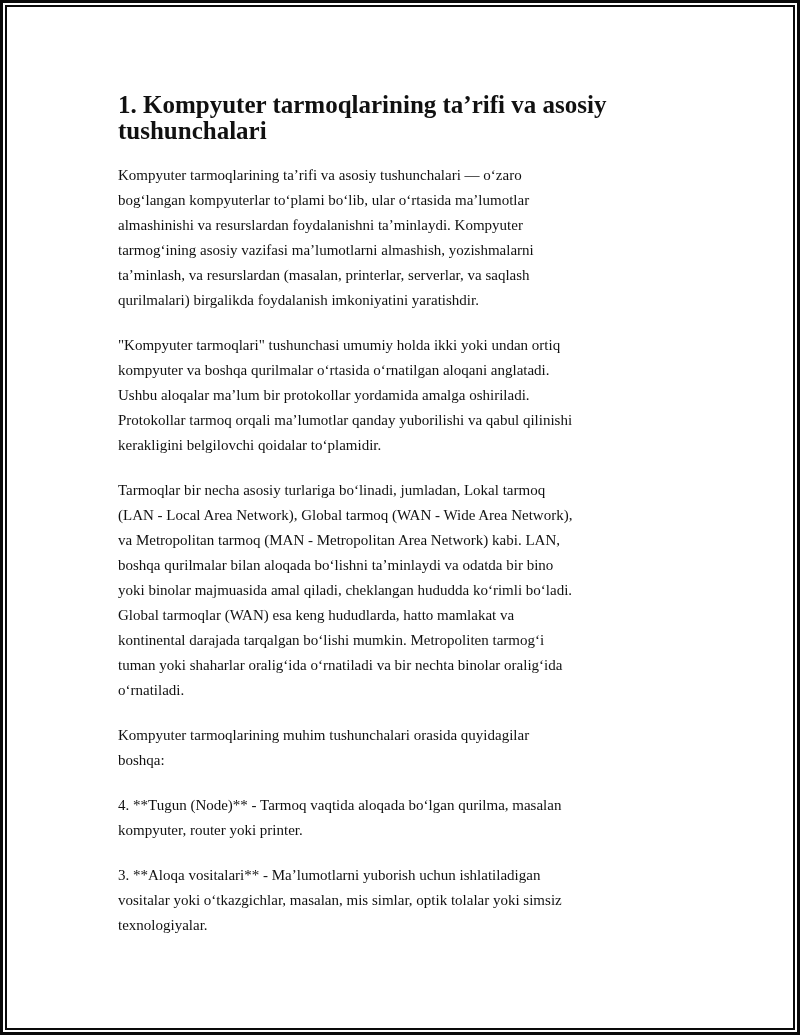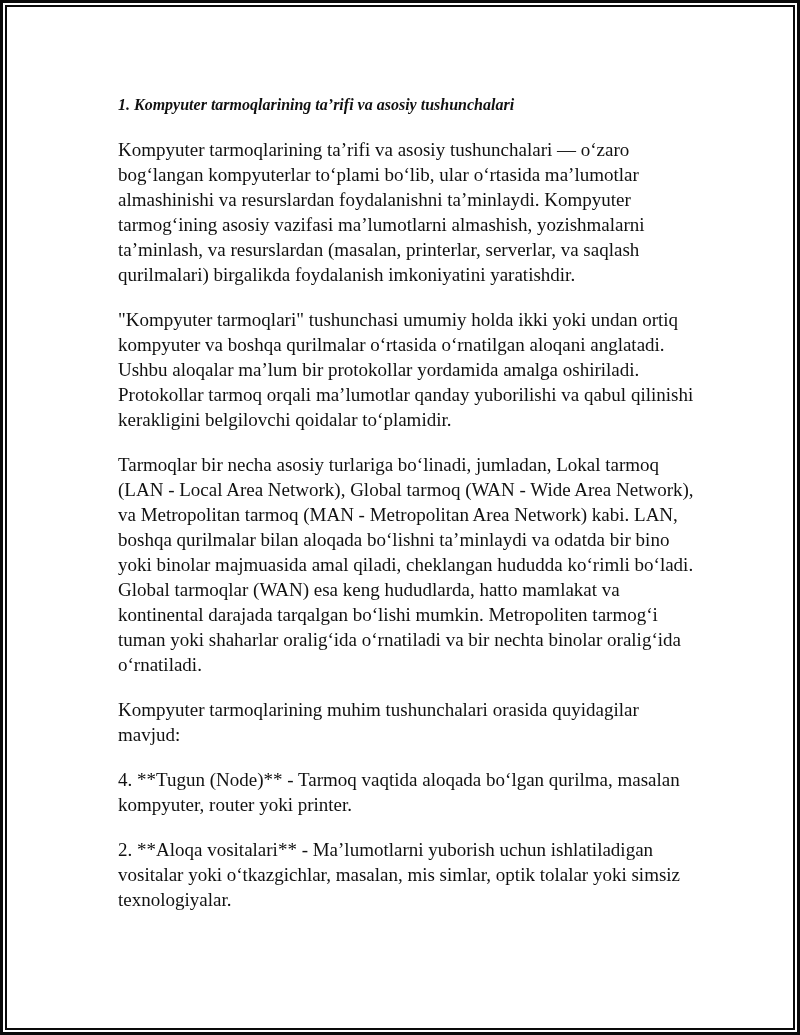--- a/index.html
+++ b/index.html
@@ -27,29 +27,28 @@
     border: 2px solid #0a0a0a;
     box-sizing: border-box;
   }
   .content {
     position: absolute;
     left: 118px;
     top: 92px;
     width: 620px;
   }
   .doc-title {
-    font-size: 16px;
+    font-size: 25px;
     line-height: 26px;
     font-weight: bold;
     margin: 0 0 19px 0;
     white-space: pre-line;
-    font-style: italic;
   }
   .doc-paragraph {
-    font-size: 19px;
+    font-size: 15px;
     line-height: 25px;
     margin: 7px 0 20px 0;
     white-space: pre-line;
   }
 </style>
 </head>
 <body>
 
 <div class="outer-frame"></div>
 <div class="inner-frame"></div>
@@ -74,21 +73,21 @@
 (LAN - Local Area Network), Global tarmoq (WAN - Wide Area Network),
 va Metropolitan tarmoq (MAN - Metropolitan Area Network) kabi. LAN,
 boshqa qurilmalar bilan aloqada boʻlishni ta’minlaydi va odatda bir bino
 yoki binolar majmuasida amal qiladi, cheklangan hududda koʻrimli boʻladi.
 Global tarmoqlar (WAN) esa keng hududlarda, hatto mamlakat va
 kontinental darajada tarqalgan boʻlishi mumkin. Metropoliten tarmogʻi
 tuman yoki shaharlar oraligʻida oʻrnatiladi va bir nechta binolar oraligʻida
 oʻrnatiladi.</p>
 
   <p class="doc-paragraph">Kompyuter tarmoqlarining muhim tushunchalari orasida quyidagilar
-mavjud:</p>
+boshqa:</p>
 
   <p class="doc-paragraph">4. **Tugun (Node)** - Tarmoq vaqtida aloqada boʻlgan qurilma, masalan
 kompyuter, router yoki printer.</p>
 
-  <p class="doc-paragraph">2. **Aloqa vositalari** - Ma’lumotlarni yuborish uchun ishlatiladigan
+  <p class="doc-paragraph">3. **Aloqa vositalari** - Ma’lumotlarni yuborish uchun ishlatiladigan
 vositalar yoki oʻtkazgichlar, masalan, mis simlar, optik tolalar yoki simsiz
 texnologiyalar.</p>
 </div>
 
 </body></html>

